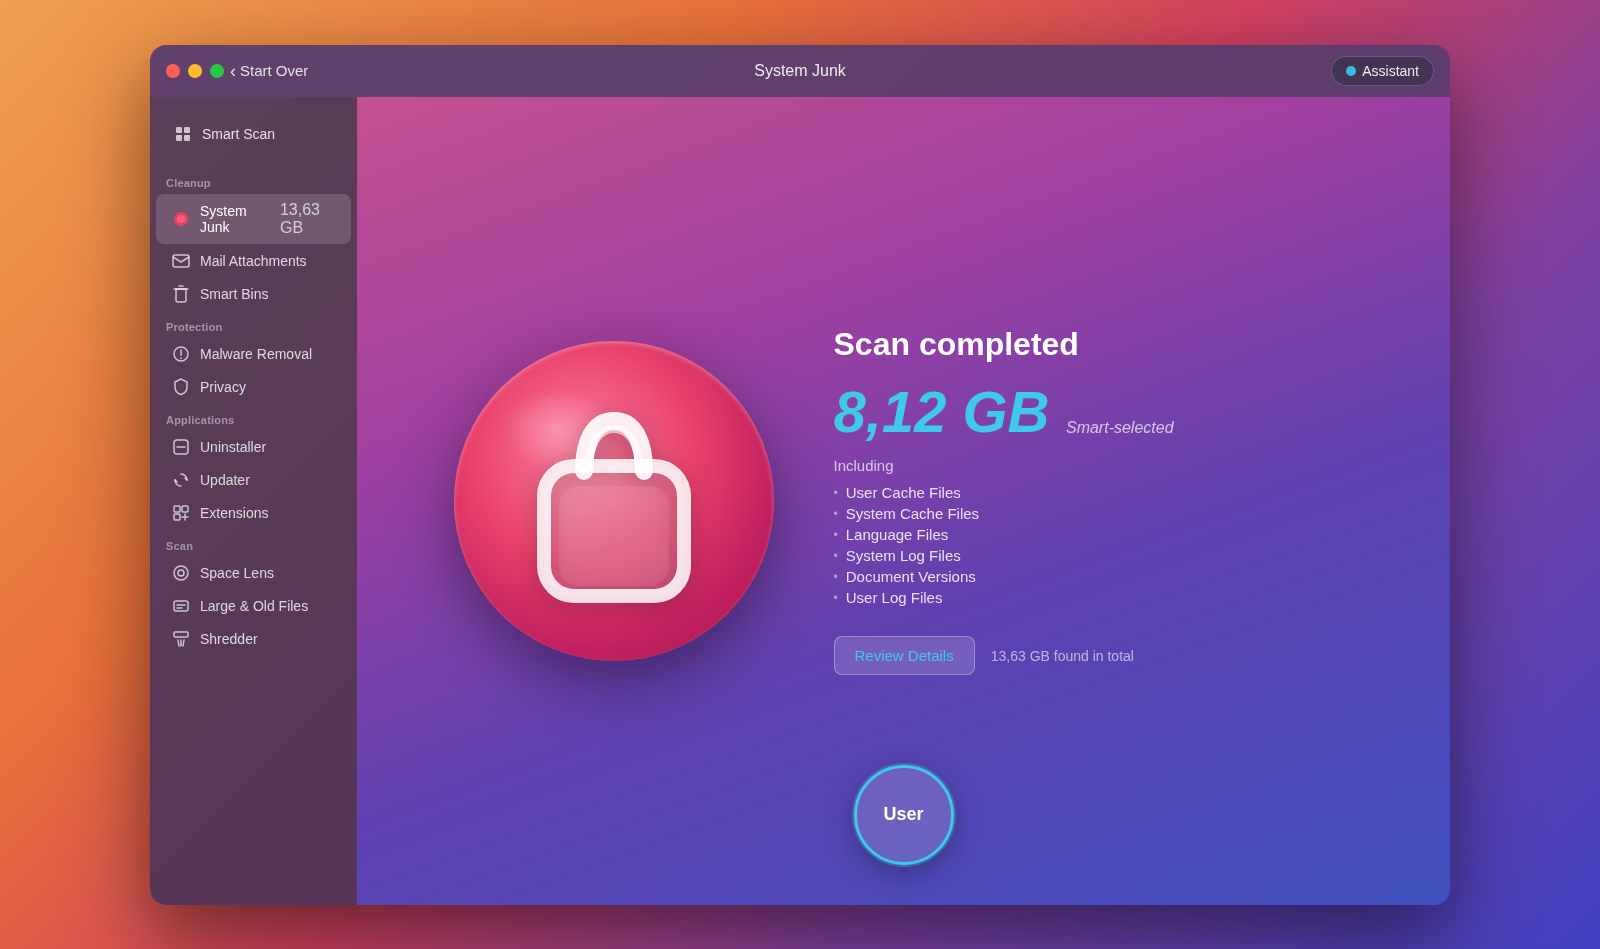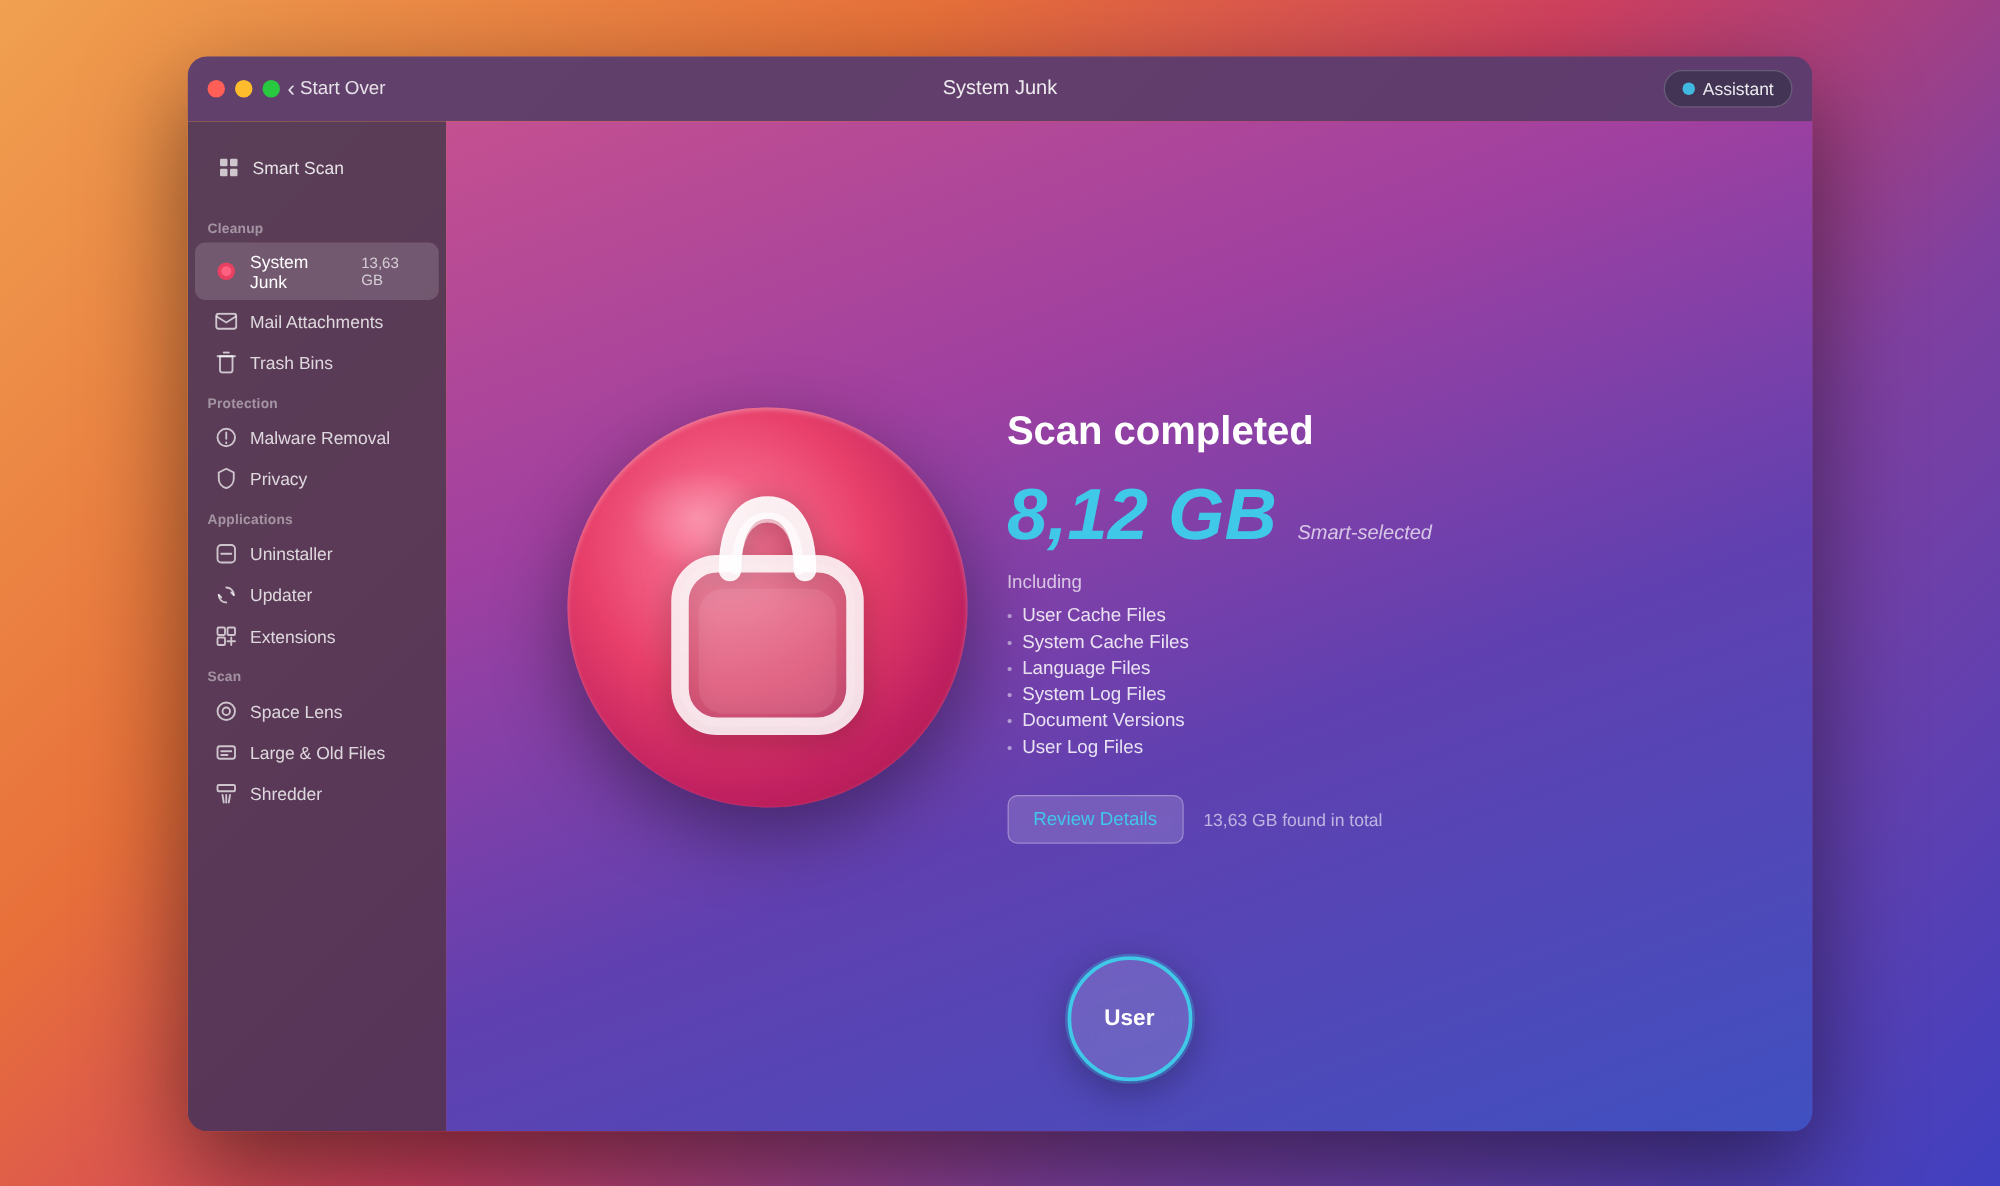--- a/index.html
+++ b/index.html
@@ -155,21 +155,21 @@
     }
 
     .sidebar-item.active {
       background: rgba(255,255,255,0.15);
       color: #fff;
     }
 
     .sidebar-item-badge {
       margin-left: auto;
       color: rgba(255,255,255,0.7);
-      font-size: 12px;
+      font-size: 16px;
     }
 
     .sidebar-icon {
       width: 18px;
       height: 18px;
       display: flex;
       align-items: center;
       justify-content: center;
       font-size: 14px;
       flex-shrink: 0;
@@ -181,23 +181,23 @@
       display: flex;
       flex-direction: column;
       align-items: center;
       justify-content: center;
       position: relative;
       padding: 40px;
     }
 
     .content-inner {
       display: flex;
-      align-items: flex-start;
+      align-items: center;
       justify-content: center;
-      gap: 32px;
+      gap: 60px;
       width: 100%;
       max-width: 900px;
     }
 
     .app-icon-container {
       flex-shrink: 0;
     }
 
     .app-icon {
       width: 320px;
@@ -393,21 +393,21 @@
           </span>
           <span>Mail Attachments</span>
         </div>
         <div class="sidebar-item">
           <span class="sidebar-icon">
             <svg width="16" height="18" viewBox="0 0 16 18" fill="none">
               <path d="M3 4h10v11a2 2 0 01-2 2H5a2 2 0 01-2-2V4z" stroke="rgba(255,255,255,0.7)" stroke-width="1.5" fill="none"></path>
               <path d="M1 4h14M6 1h4" stroke="rgba(255,255,255,0.7)" stroke-width="1.5" stroke-linecap="round"></path>
             </svg>
           </span>
-          <span>Trash Bins</span>
+          <span>Smart Bins</span>
         </div>
       </div>
 
       <div>
         <div class="sidebar-section-label">Protection</div>
         <div class="sidebar-item">
           <span class="sidebar-icon">
             <svg width="18" height="18" viewBox="0 0 18 18" fill="none">
               <circle cx="9" cy="9" r="7" stroke="rgba(255,255,255,0.7)" stroke-width="1.5" fill="none"></circle>
               <path d="M9 5v5M9 13v.5" stroke="rgba(255,255,255,0.7)" stroke-width="1.5" stroke-linecap="round"></path>

